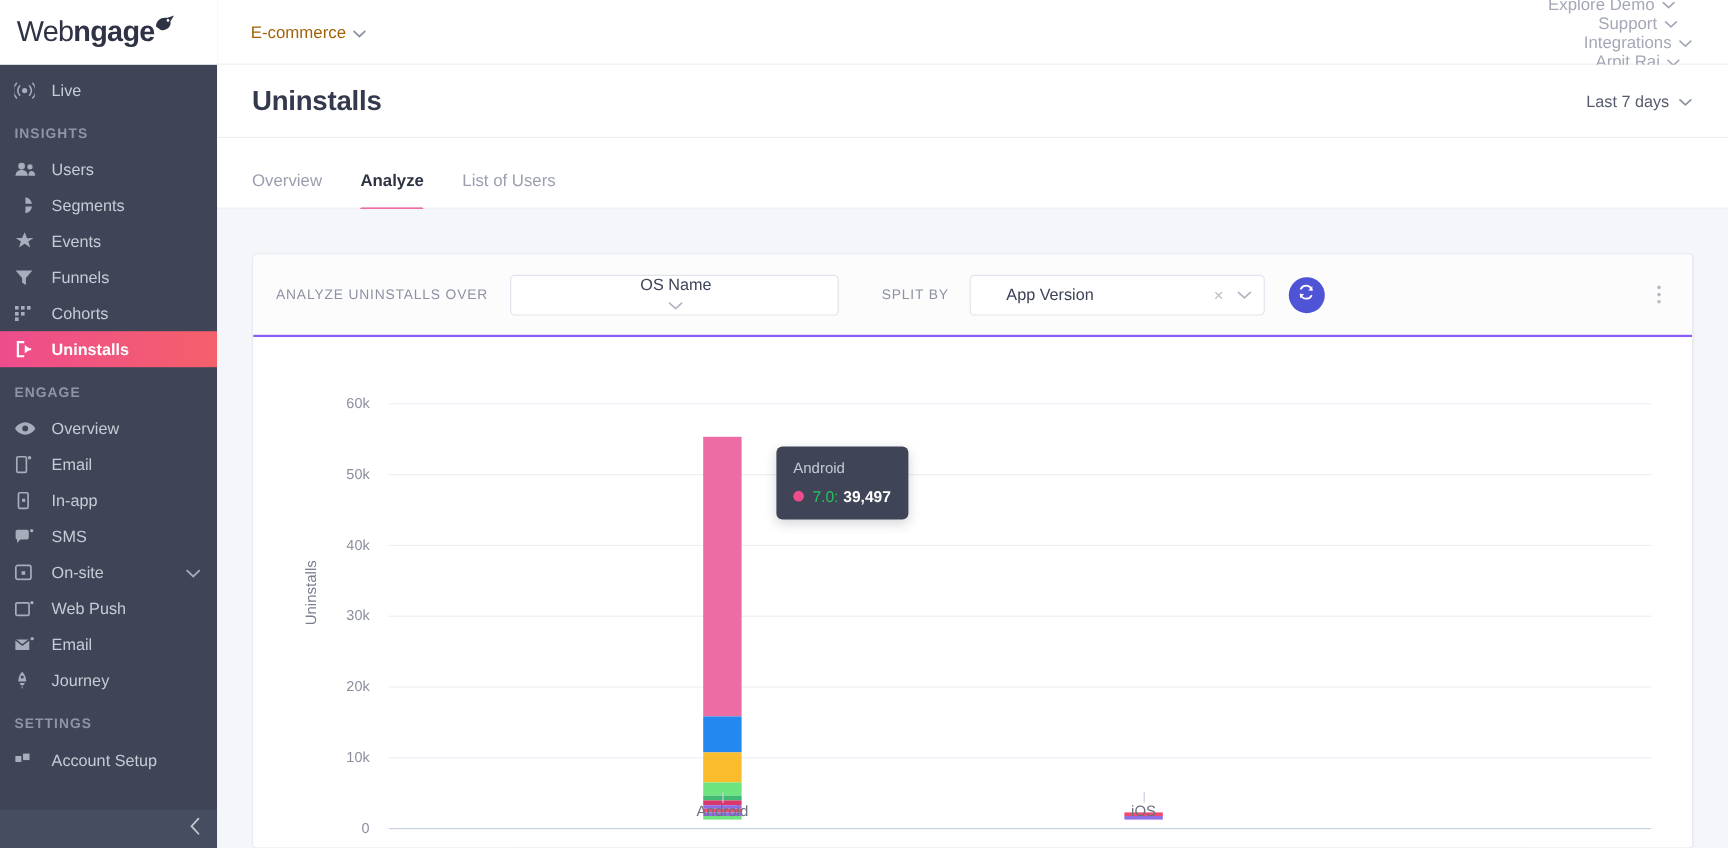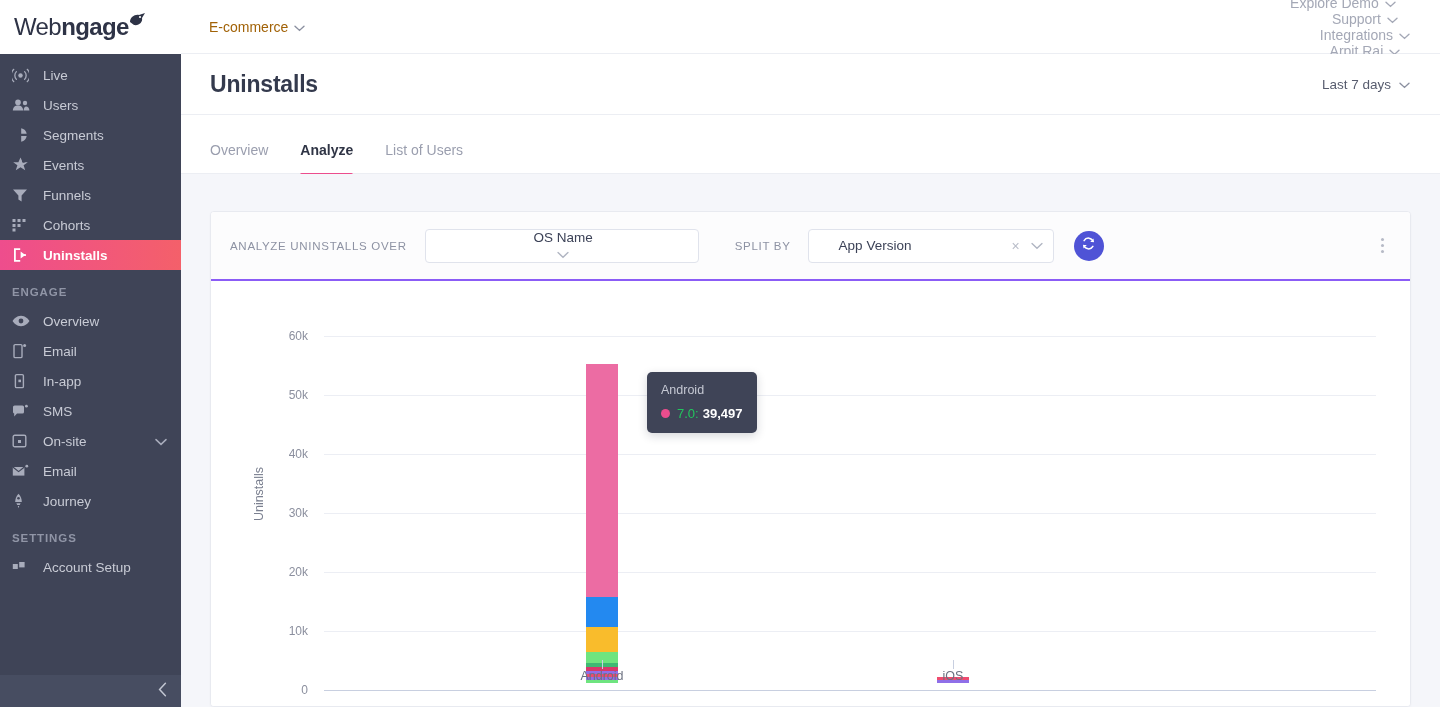--- a/index.html
+++ b/index.html
@@ -218,20 +218,21 @@
           <circle cx="8.5" cy="7.5" r="2.2" fill="#a8acbb"></circle>
           <path d="M4.4 3.6 A5.6 5.6 0 0 0 4.4 11.4" stroke="#a8acbb" stroke-width="1.3" fill="none" stroke-linecap="round"></path>
           <path d="M12.6 3.6 A5.6 5.6 0 0 1 12.6 11.4" stroke="#a8acbb" stroke-width="1.3" fill="none" stroke-linecap="round"></path>
           <path d="M1.8 1.3 A8.6 8.6 0 0 0 1.8 13.7" stroke="#a8acbb" stroke-width="1.2" fill="none" stroke-linecap="round"></path>
           <path d="M15.2 1.3 A8.6 8.6 0 0 1 15.2 13.7" stroke="#a8acbb" stroke-width="1.2" fill="none" stroke-linecap="round"></path>
         </svg>
       </span>
       <span>Live</span>
     </div>
 
+    <div class="nav-section-title">INSIGHTS</div>
 
     <div class="nav-item">
       <span class="ico">
         <svg width="18" height="14" viewBox="0 0 18 14">
           <circle cx="6" cy="4.4" r="2.8" fill="#a8acbb"></circle>
           <circle cx="13" cy="5" r="2.2" fill="#a8acbb"></circle>
           <path d="M0.8 12.5 C1.2 8.9 3.3 7.6 6 7.6 C8.7 7.6 10.8 8.9 11.2 12.5 Z" fill="#a8acbb"></path>
           <path d="M11.6 12.5 C11.9 9.6 12.6 8.4 14.2 8.4 C15.9 8.4 17.2 9.5 17.4 12.5 Z" fill="#a8acbb"></path>
         </svg>
       </span>
@@ -343,20 +344,29 @@
         </svg>
       </span>
       <span>On-site</span>
       <span class="chev-right">
         <svg width="12" height="8" viewBox="0 0 12 8">
             <path d="M1 1.6 L6 6.4 L11 1.6" stroke="#a8acbb" stroke-width="1.5" fill="none" stroke-linecap="round"></path>
           </svg>
       </span>
     </div>
 
+    <div class="nav-item">
+      <span class="ico">
+        <svg width="17" height="15" viewBox="0 0 17 15">
+          <rect x="1.2" y="2.4" width="11" height="10.4" rx="1.2" fill="none" stroke="#a8acbb" stroke-width="1.4"></rect>
+          <circle cx="14.6" cy="2.2" r="1.4" fill="#a8acbb"></circle>
+        </svg>
+      </span>
+      <span>Web Push</span>
+    </div>
 
     <div class="nav-item">
       <span class="ico">
         <svg width="17" height="14" viewBox="0 0 17 14">
           <path d="M0.8 3 L12.4 3 L12.4 11.6 L0.8 11.6 Z" fill="#a8acbb"></path>
           <path d="M0.8 3 L6.6 7.6 L12.4 3" stroke="#3f4457" stroke-width="1.2" fill="none"></path>
           <circle cx="14.8" cy="2.2" r="1.4" fill="#a8acbb"></circle>
         </svg>
       </span>
       <span>Email</span>

